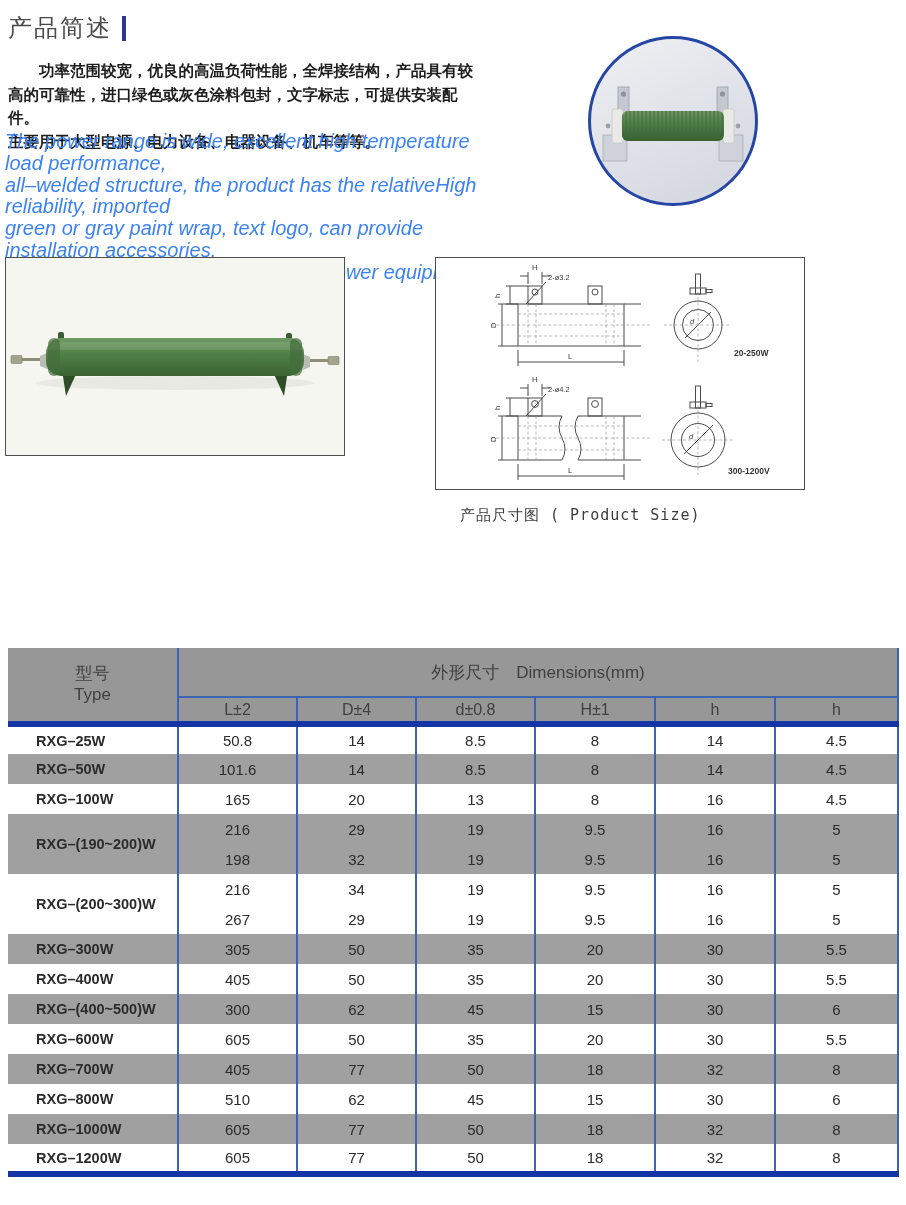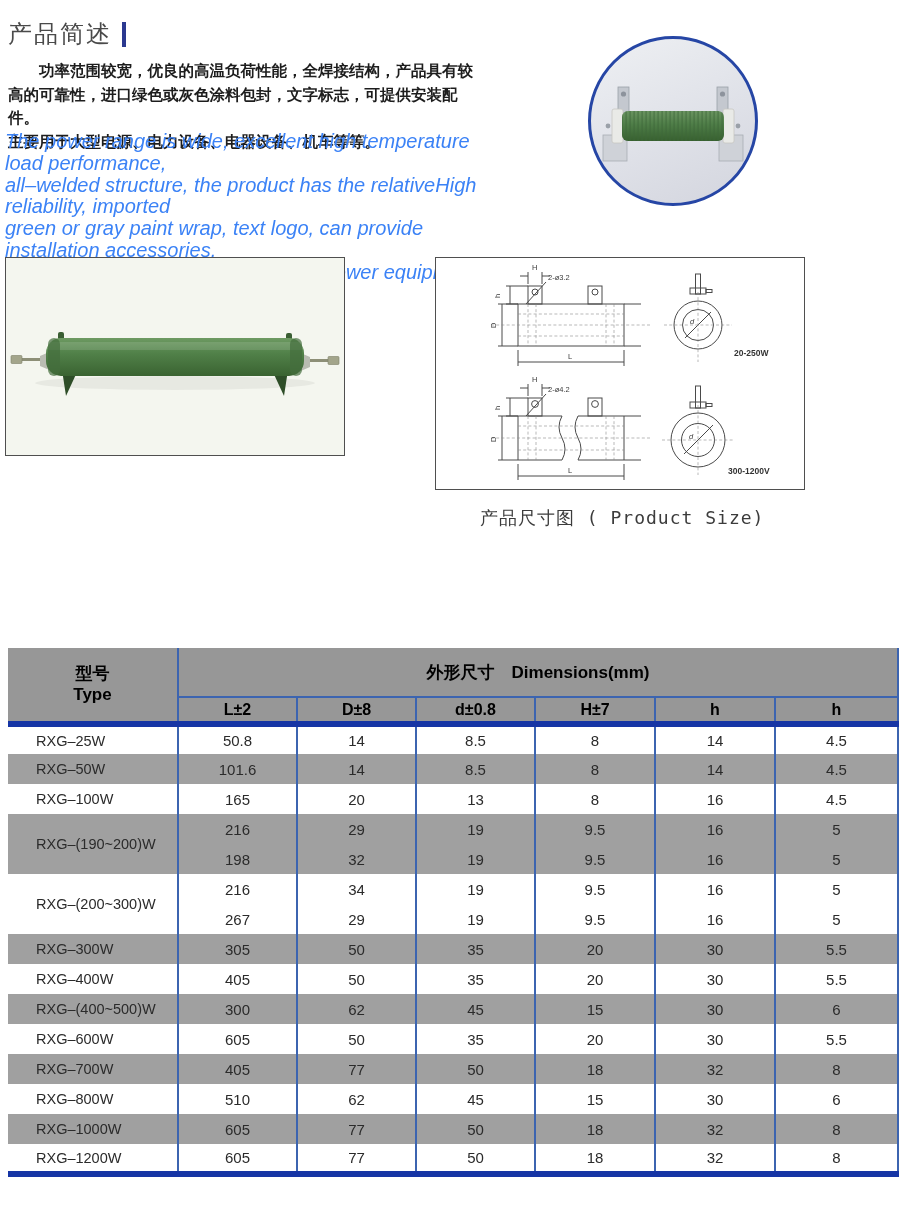--- a/index.html
+++ b/index.html
@@ -29,44 +29,44 @@
 
   
   .prod-circle{position:absolute;left:588px;top:36px;width:170px;height:170px;border-radius:50%;
                border:3px solid #2646a5;background:linear-gradient(155deg,#eef0f3 0%,#dfe1e8 55%,#d3d5de 100%);
                overflow:hidden;}
   
   .photo-box{position:absolute;left:5px;top:257px;width:340px;height:199px;
              border:1px solid #4f4f4f;background:#f4f6ef;}
   .draw-box{position:absolute;left:435px;top:257px;width:370px;height:233px;
             border:1px solid #4f4f4f;background:#ffffff;}
-  .size-caption{position:absolute;left:480px;top:506px;
+  .size-caption{position:absolute;left:460px;top:506px;
                 font-family:"DejaVu Sans Mono","Liberation Mono",monospace;
-                font-size:18px;color:#3c3c3c;letter-spacing:1px;}
+                font-size:15px;color:#3c3c3c;letter-spacing:1px;}
 
   
   .dims-table{position:absolute;left:8px;top:648px;width:890px;border-collapse:collapse;table-layout:fixed;}
-  .dims-table th{background:var(--head-gray);color:#000000;font-weight:700;}
+  .dims-table th{background:var(--head-gray);color:#404040;font-weight:400;}
   .dims-table .span-h{height:49px;font-size:17px;border-bottom:2px solid var(--line-blue);}
   .dims-table .model-h{font-size:17px;line-height:1.2;border-bottom:6px solid var(--thick-blue);}
   .dims-table .sub-h th{height:27px;font-size:16px;border-bottom:6px solid var(--thick-blue);margin-top:14px;}
   .dims-table th,.dims-table td{border-left:2px solid var(--line-blue);}
   .dims-table th:last-child,.dims-table td:last-child{border-right:2px solid var(--line-blue);}
   .dims-table .model-h,.dims-table td.model{border-left:none;}
   .dims-table td{height:30px;text-align:center;font-size:15px;color:#2b2b2b;background:#fff;padding:0;}
-  .dims-table td.model{text-align:left;padding-left:28px;font-size:14.5px;}
+  .dims-table td.model{text-align:left;padding-left:28px;font-size:14.5px;font-weight:bold;}
   .dims-table tr.shade td{background:var(--row-gray);}
   .dims-table tbody tr:last-child td{border-bottom:6px solid var(--thick-blue);}
 </style>
 </head>
 <body>
 
 <div class="page">
 
-  <div class="sec-head" style="left:8px;top:18px;">
+  <div class="sec-head" style="left:8px;top:12px;">
     <span class="zh">产品简述</span>
     <span class="bar"></span>
   </div>
 
   <div class="zh-para">　　功率范围较宽，优良的高温负荷性能，全焊接结构，产品具有较
 高的可靠性，进口绿色或灰色涂料包封，文字标志，可提供安装配件。
 主要用于大型电源、电力设备、电器设备、机车等等。</div>
   <div class="en-para">The power range is wide, excellent high temperature load performance,
 all–welded structure, the product has the relativeHigh reliability, imported
 green or gray paint wrap, text logo, can provide installation accessories.
@@ -226,23 +226,23 @@
     <thead>
       <tr>
         <th class="model-h" rowspan="2">
           <span>型号</span><br>
           <span>Type</span>
         </th>
         <th class="span-h" colspan="6">外形尺寸　Dimensions(mm)</th>
       </tr>
       <tr class="sub-h">
           <th>L±2</th>
-          <th>D±8</th>
+          <th>D±4</th>
           <th>d±0.8</th>
-          <th>H±7</th>
+          <th>H±1</th>
           <th>h</th>
           <th>h</th>
         </tr>
     </thead>
     <tbody>
         <tr>
           <td class="model">RXG–25W</td>
           <td>50.8</td>
           <td>14</td>
           <td>8.5</td>

